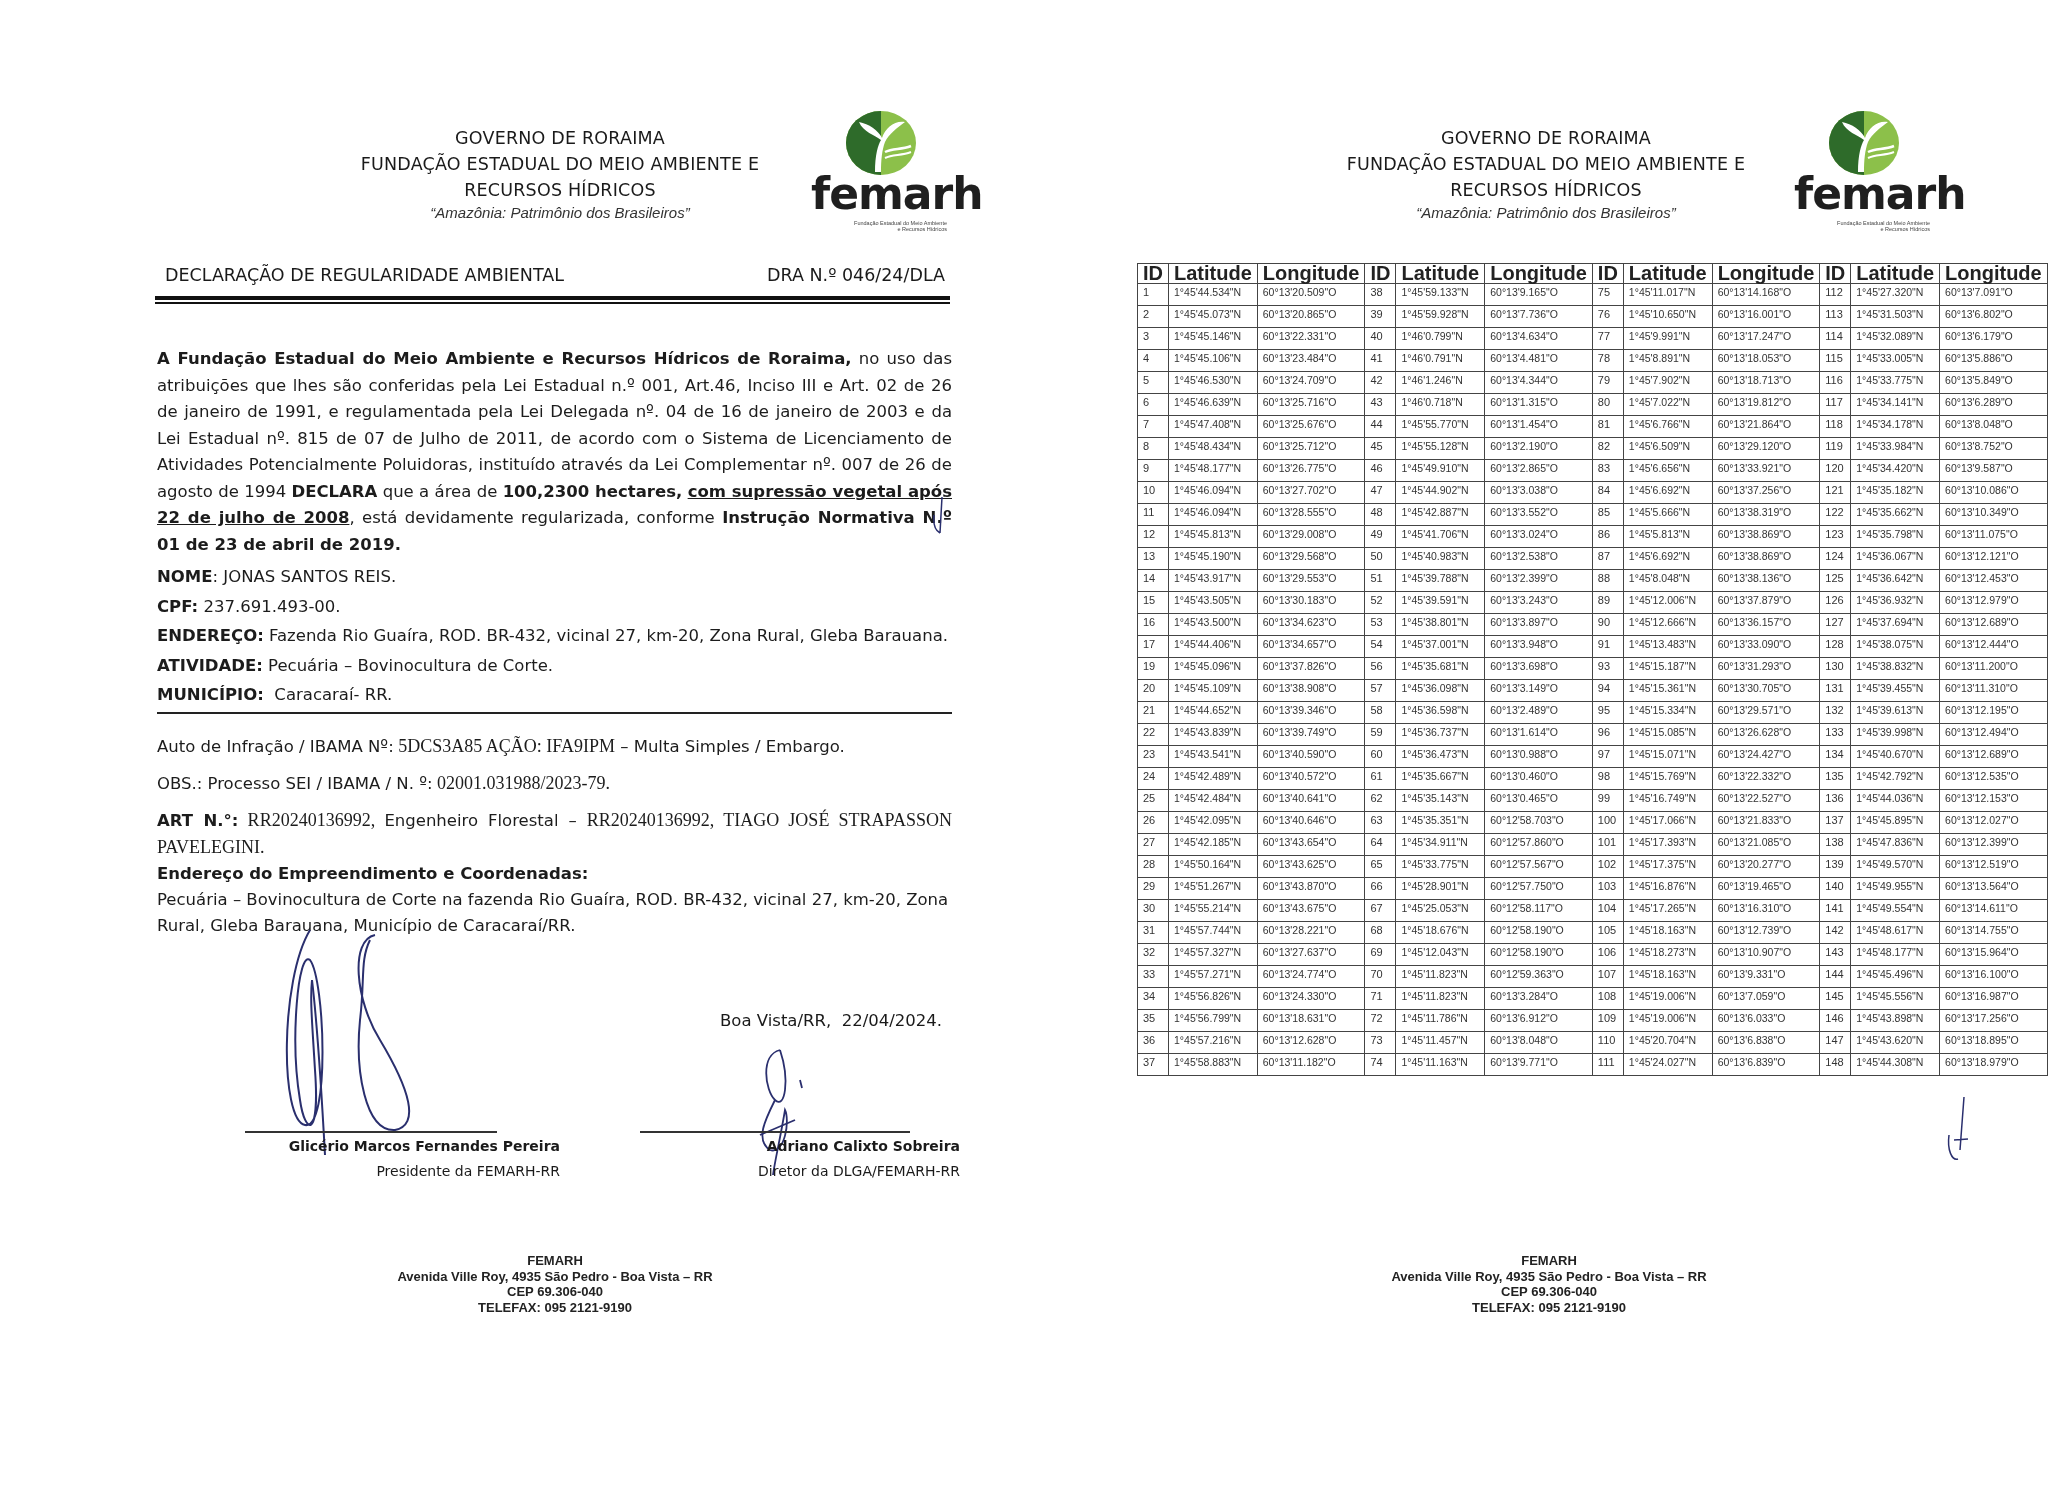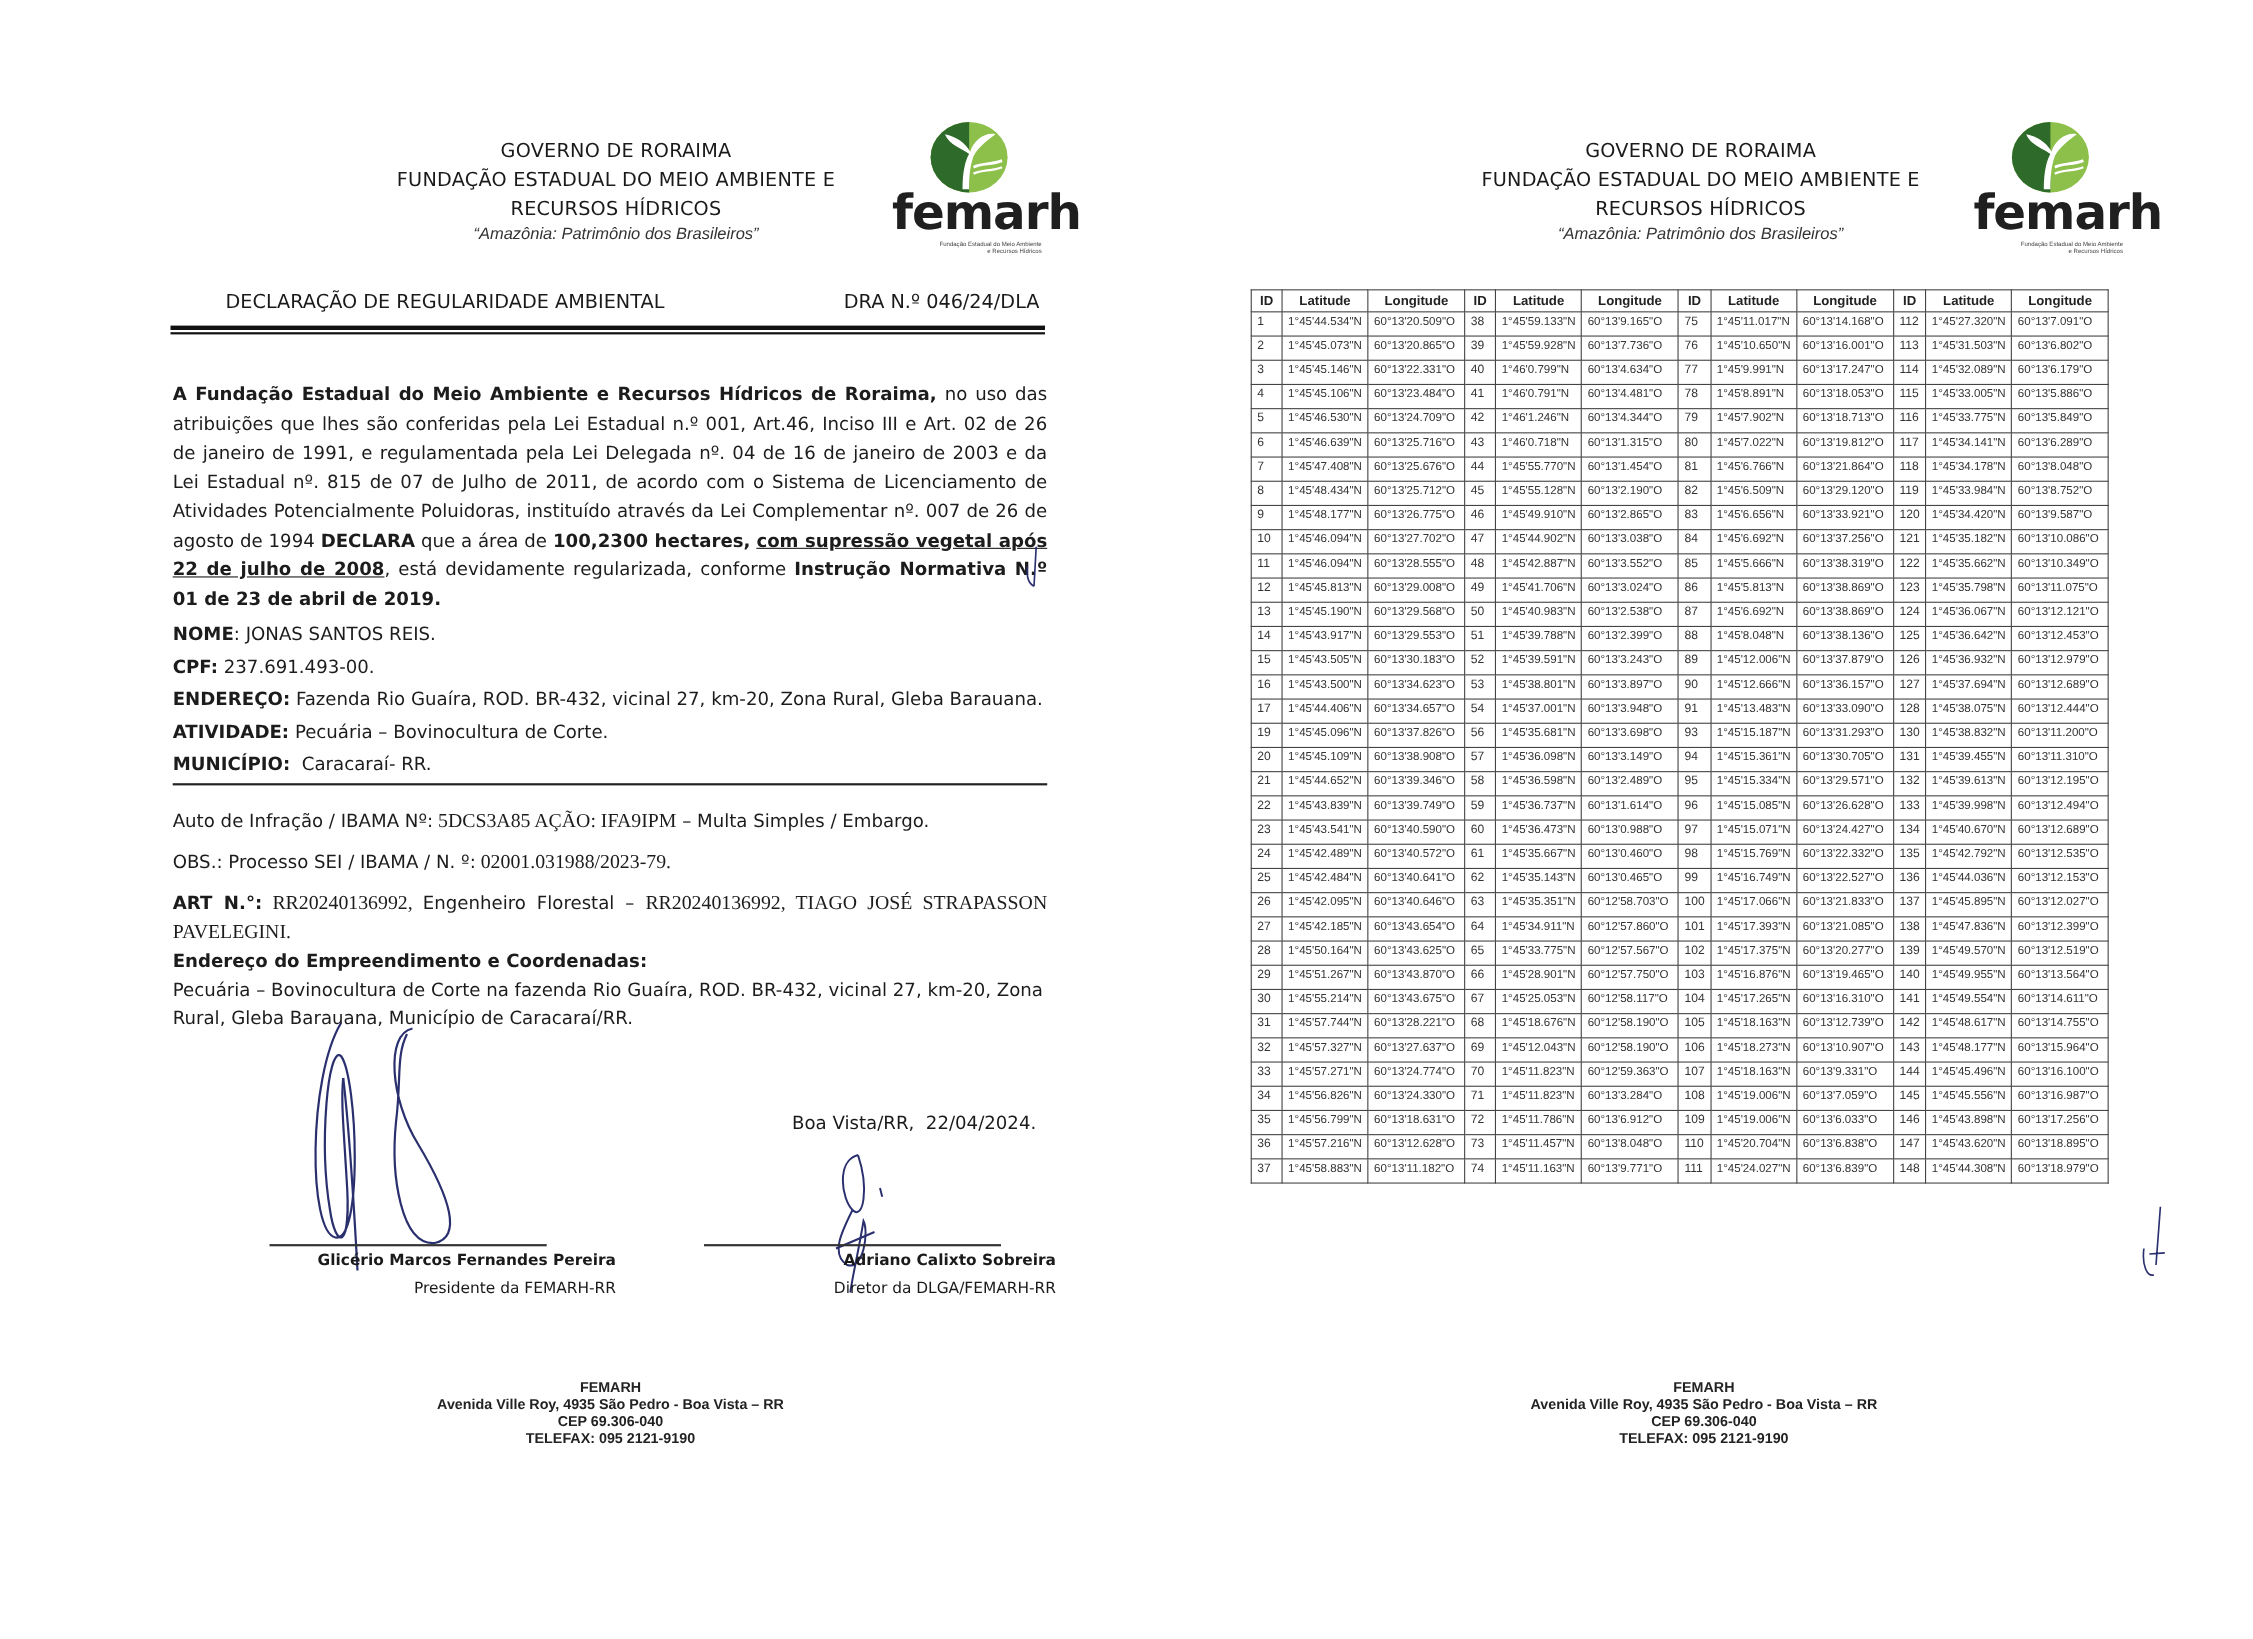--- a/index.html
+++ b/index.html
@@ -15,21 +15,21 @@
   #right-page .hdr{left:232px;width:580px;}
 
   .logo{position:absolute;top:110px;width:150px;height:120px;}
   #left-page .logo{left:805px;}
   #right-page .logo{left:764px;}
   .logo .circle{position:absolute;left:40px;top:0;width:72px;height:66px;}
   .logo .word{position:absolute;left:6px;top:58px;font-size:44px;font-weight:bold;color:#1f1f1f;letter-spacing:-1px;font-family:"DejaVu Sans",sans-serif;}
   .logo .sub{position:absolute;left:22px;top:110px;width:120px;font-size:5.5px;line-height:6px;text-align:right;color:#444;}
 
   .doctitle{position:absolute;left:165px;top:265px;width:780px;font-family:"DejaVu Sans",sans-serif;font-size:17.5px;}
-  .doctitle .t{position:absolute;left:0;top:0;margin-left:40px;}
+  .doctitle .t{position:absolute;left:0;top:0;}
   .doctitle .n{position:absolute;right:0;top:0;}
   .rule1{position:absolute;left:155px;top:296px;width:795px;height:4px;background:#111;}
   .rule2{position:absolute;left:155px;top:302px;width:795px;height:2px;background:#111;}
 
   .body-text{position:absolute;left:157px;width:795px;font-family:"DejaVu Sans",sans-serif;font-size:16.5px;color:#1c1c1c;}
   .para{top:346px;line-height:26.5px;text-align:justify;}
   .para b{font-weight:bold;}
   .para u{text-decoration:underline;font-weight:bold;}
 
   .fields{top:562px;line-height:29.5px;}
@@ -54,21 +54,21 @@
   #sig1-name,#sig1-role{left:180px;width:380px;}
   #sig2-name,#sig2-role{left:590px;width:370px;}
   .signature{position:absolute;}
 
   .footer{position:absolute;top:1253px;text-align:center;font-family:"Liberation Sans",sans-serif;font-weight:bold;font-size:13px;line-height:15.5px;color:#222;}
   #left-page .footer{left:330px;width:450px;}
   #right-page .footer{left:300px;width:450px;}
 
   table.coords{position:absolute;left:113px;top:263px;border-collapse:collapse;font-family:"Liberation Sans",sans-serif;color:#222;}
   table.coords th,table.coords td{border:1.5px solid #444;padding:0 5px;height:21px;vertical-align:top;white-space:nowrap;}
-  table.coords th{font-size:12px;font-weight:bold;text-align:center;height:19px;line-height:19px;}
+  table.coords th{font-size:20px;font-weight:bold;text-align:left;height:19px;line-height:19px;}
   table.coords td{font-size:10.5px;line-height:17px;color:#333;}
   table.coords td.id{font-size:11px;}
   .c-id{width:17px;}
   .c-lat{width:67px;}
   .c-lon{width:77px;}
   .mark{position:absolute;}
 </style>
 </head>
 <body>
 

